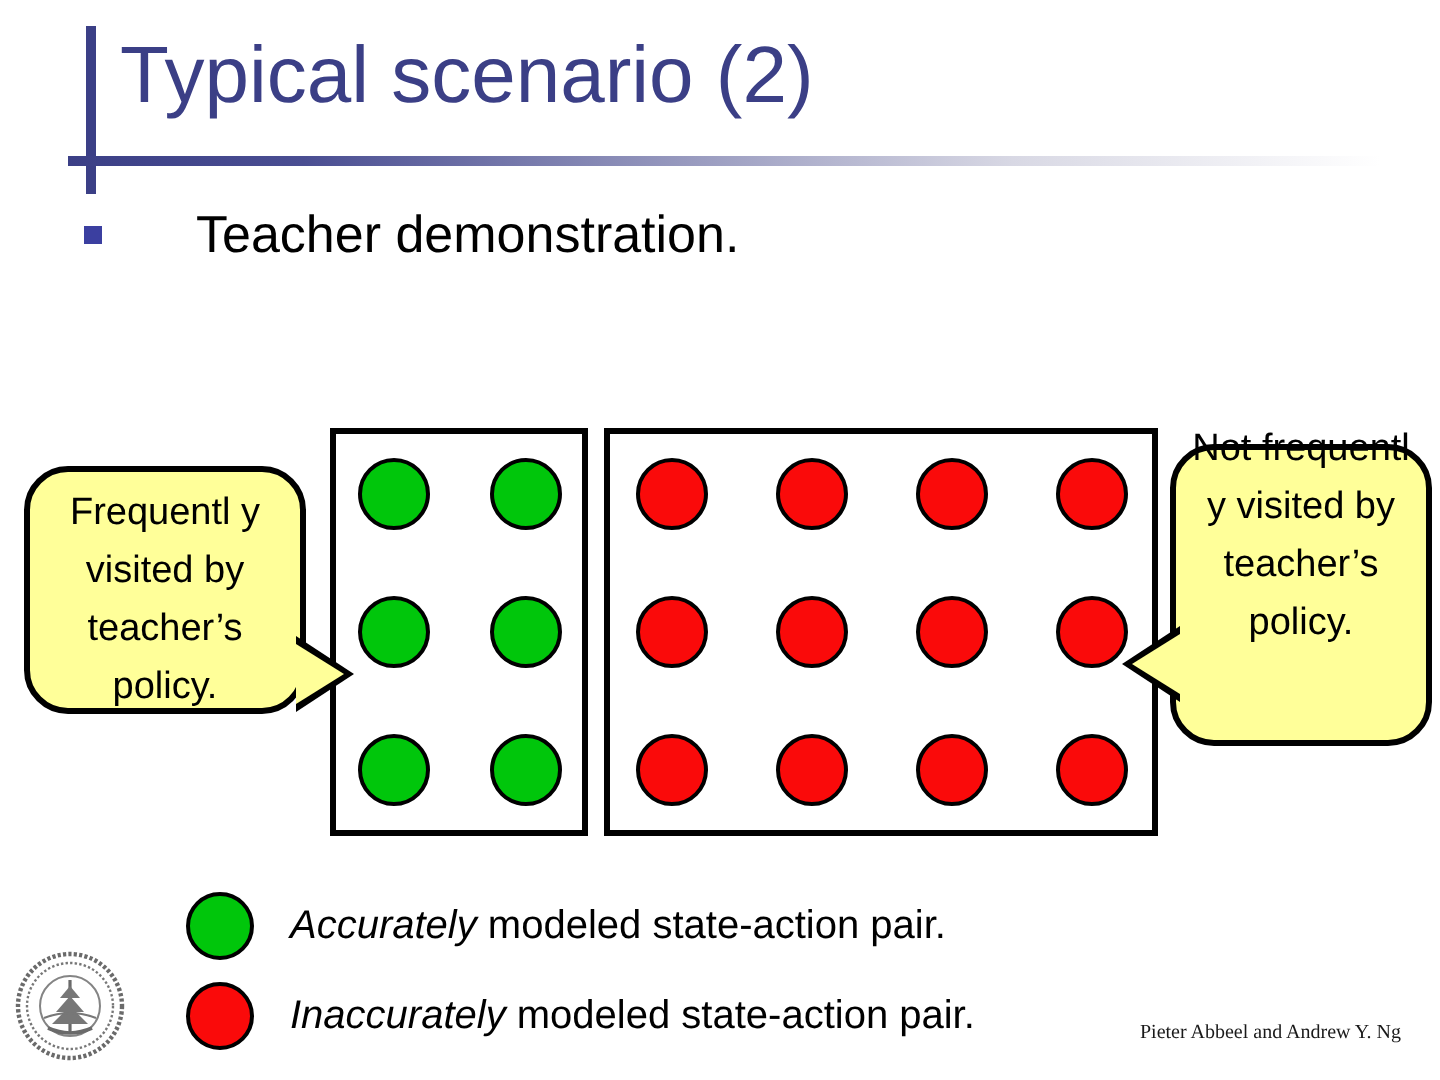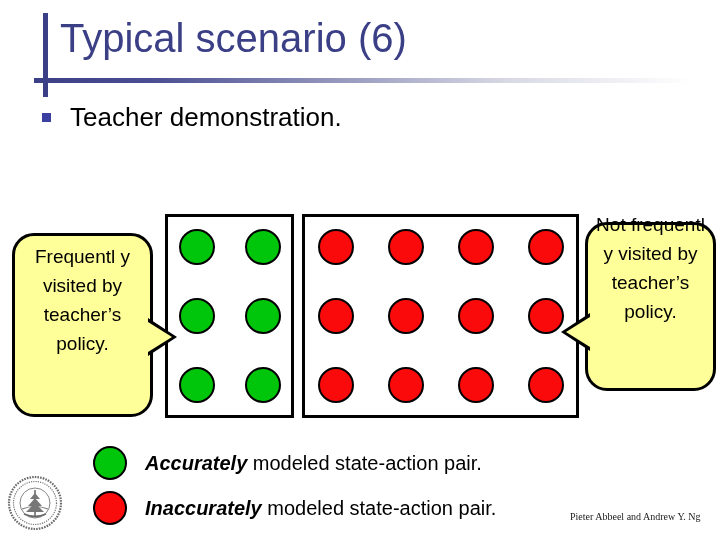--- a/index.html
+++ b/index.html
@@ -44,20 +44,21 @@
     letter-spacing: 0px;
   }
 
   
   #bullet-row {
     position: absolute;
     left: 42px;
     top: 100px;
     display: flex;
     align-items: center;
+    gap: 28px;
   }
   #bullet-marker {
     width: 9px;
     height: 9px;
     background: #3b3fa0;
     margin-right: 19px;
     flex: 0 0 auto;
   }
   #bullet-text {
     font-size: 26px;
@@ -125,21 +126,21 @@
   .callout .callout-text {
     font-size: 19px;
     line-height: 29px;
     display: block;
   }
 
   #callout-left {
     left: 12px;
     top: 233px;
     width: 141px;
-    height: 184px;
+    height: 124px;
     padding: 6px 10px 0 10px;
   }
   #callout-left .tail-fill {
     position: absolute;
     right: -22px;
     top: 86px;
     width: 0; height: 0;
     border-top: 15px solid transparent;
     border-bottom: 15px solid transparent;
     border-left: 24px solid #ffff99;
@@ -153,21 +154,21 @@
     border-top: 19px solid transparent;
     border-bottom: 19px solid transparent;
     border-left: 29px solid #000000;
     z-index: 1;
   }
 
   #callout-right {
     left: 585px;
     top: 222px;
     width: 131px;
-    height: 169px;
+    height: 151px;
     padding: 0 6px;
   }
   #callout-right .callout-text {
     position: relative;
     top: -15px;
   }
   #callout-right .tail-fill {
     position: absolute;
     left: -22px;
     top: 92px;
@@ -208,21 +209,20 @@
   .legend-dot.green { background: #00c60b; }
   .legend-dot.red   { background: #fa0a0a; }
   .legend-label {
     font-size: 20px;
     line-height: 26px;
     color: #000000;
     white-space: nowrap;
   }
   .legend-label .em {
     font-style: italic;
-    font-weight: bold;
   }
 
   
   #footer-credit {
     position: absolute;
     left: 570px;
     top: 511px;
     font-family: Liberation Serif, serif;
     font-size: 10px;
     line-height: 12px;
@@ -238,21 +238,21 @@
     width: 60px;
     height: 60px;
     opacity: 0.82;
   }
 </style>
 </head>
 <body>
 
 <div id="title-vbar"></div>
 <div id="title-rule"></div>
-<div id="page-title">Typical scenario (6)</div>
+<div id="page-title">Typical scenario (2)</div>
 
 <div id="bullet-row">
   <span id="bullet-marker"></span>
   <span id="bullet-text">Teacher demonstration.</span>
 </div>
 
 <div id="callout-left" class="callout">
   <span class="tail-edge"></span>
   <span class="tail-fill"></span>
   <span class="callout-text">Frequentl y visited by teacher’s policy.</span>

